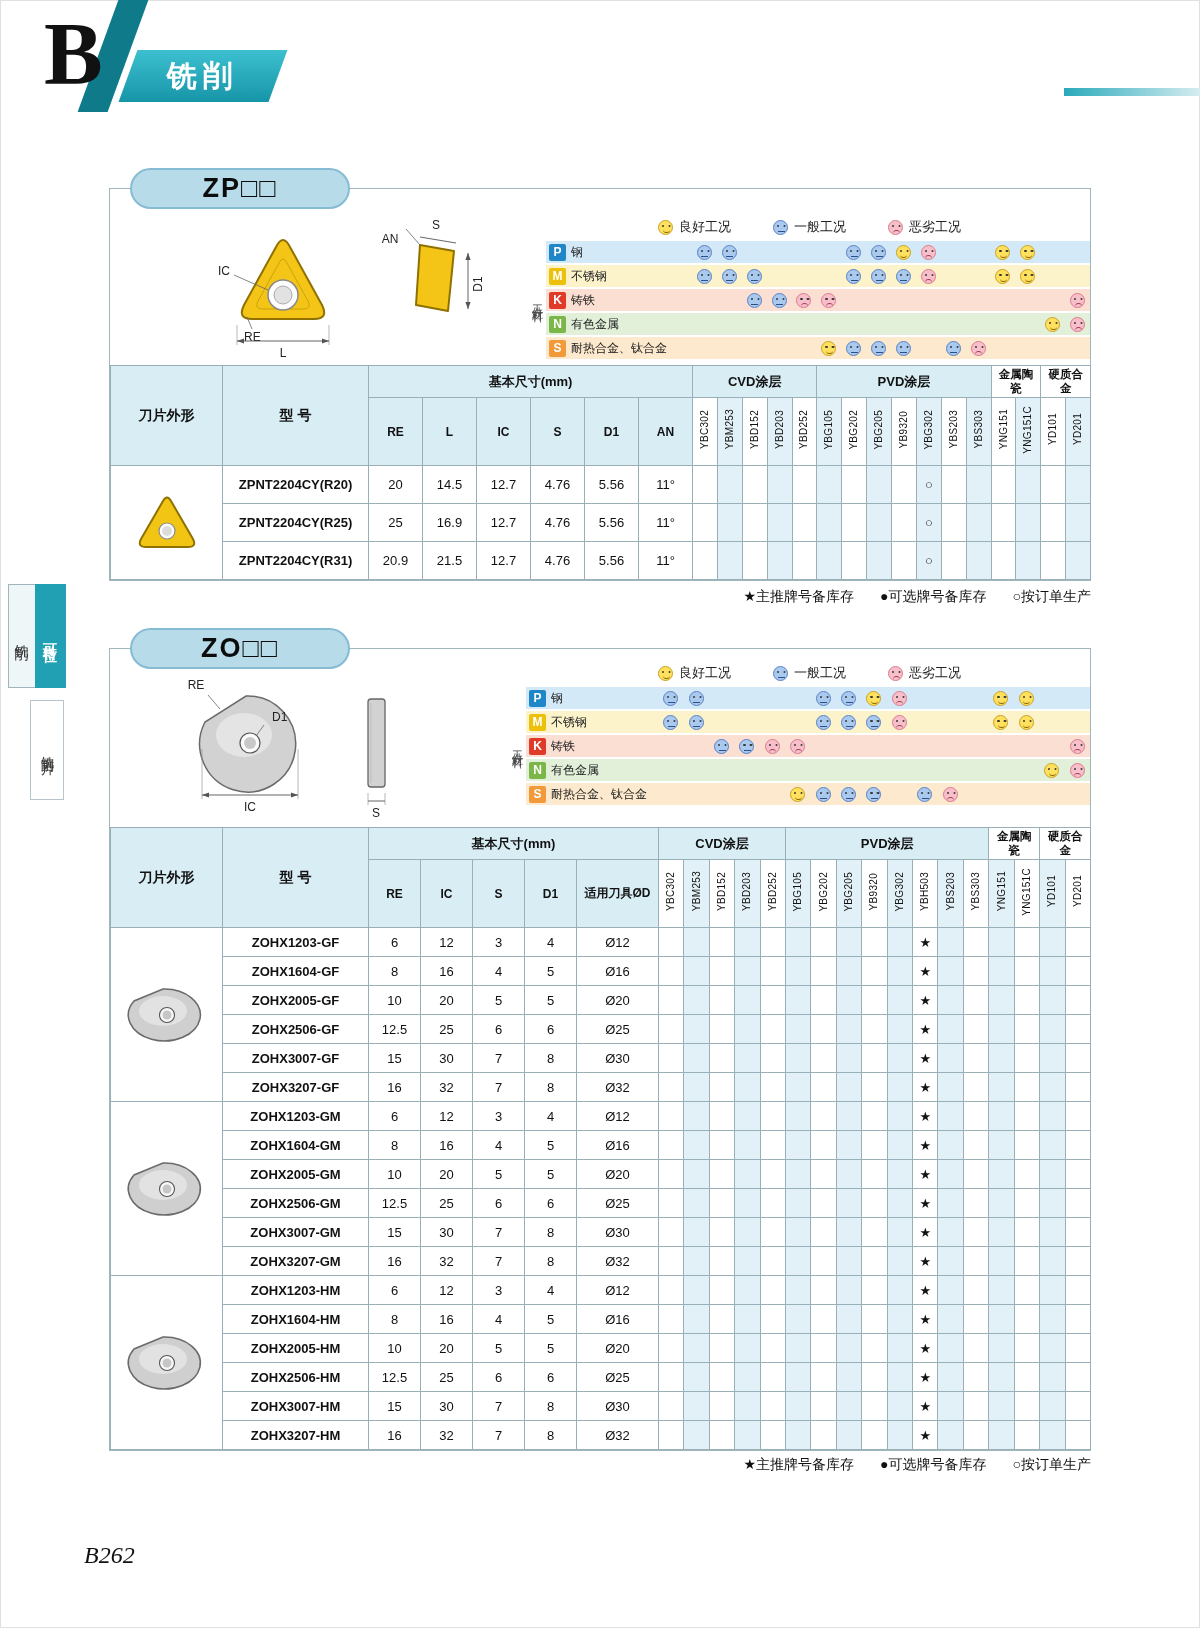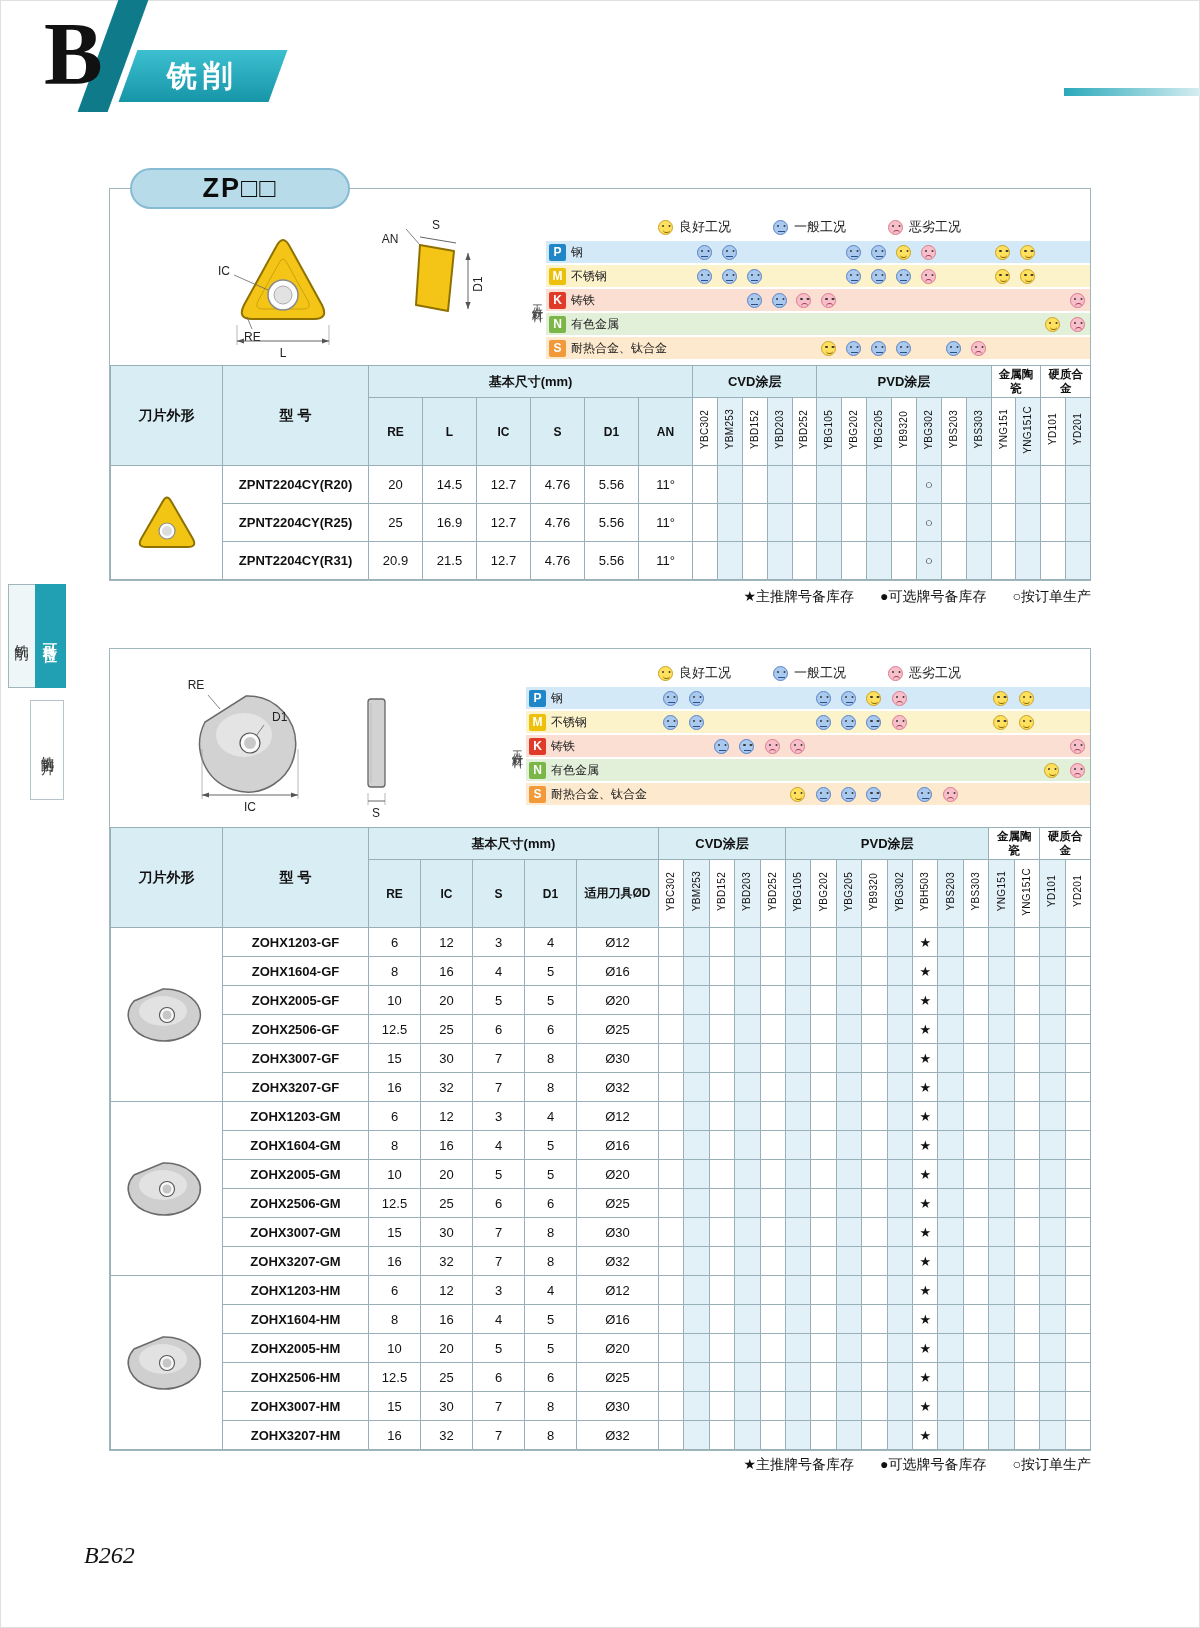--- a/index.html
+++ b/index.html
@@ -438,20 +438,21 @@
         </table>
       </div>
   </div>
   <div class="avail avail-zp">
     <span>★主推牌号备库存</span>
     <span>●可选牌号备库存</span>
     <span>○按订单生产</span>
   </div>
 
   <div class="section sec-zo">
+    <div class="pill">ZO□□</div>
     <div class="section-top">
       <svg class="diag" width="350" height="160" viewBox="0 0 350 160">
         <path d="M86 31 A48 48 0 1 1 45 57 Z" fill="#d2d2d2" stroke="#6a6a6a" stroke-width="1.5"></path>
         <ellipse cx="84" cy="70" rx="28" ry="22" fill="#e4e4e4"></ellipse>
         <circle cx="90" cy="78" r="10" fill="#fbfbfb" stroke="#555" stroke-width="1.2"></circle>
         <circle cx="90" cy="78" r="6" fill="#c8c8c8"></circle>
         <line x1="48" y1="30" x2="60" y2="44" stroke="#666" stroke-width="0.8"></line>
         <text x="36" y="24" font-size="12" fill="#222" text-anchor="middle">RE</text>
         <line x1="104" y1="60" x2="96" y2="71" stroke="#666" stroke-width="0.8"></line>
         <text x="112" y="56" font-size="12" fill="#222">D1</text>

